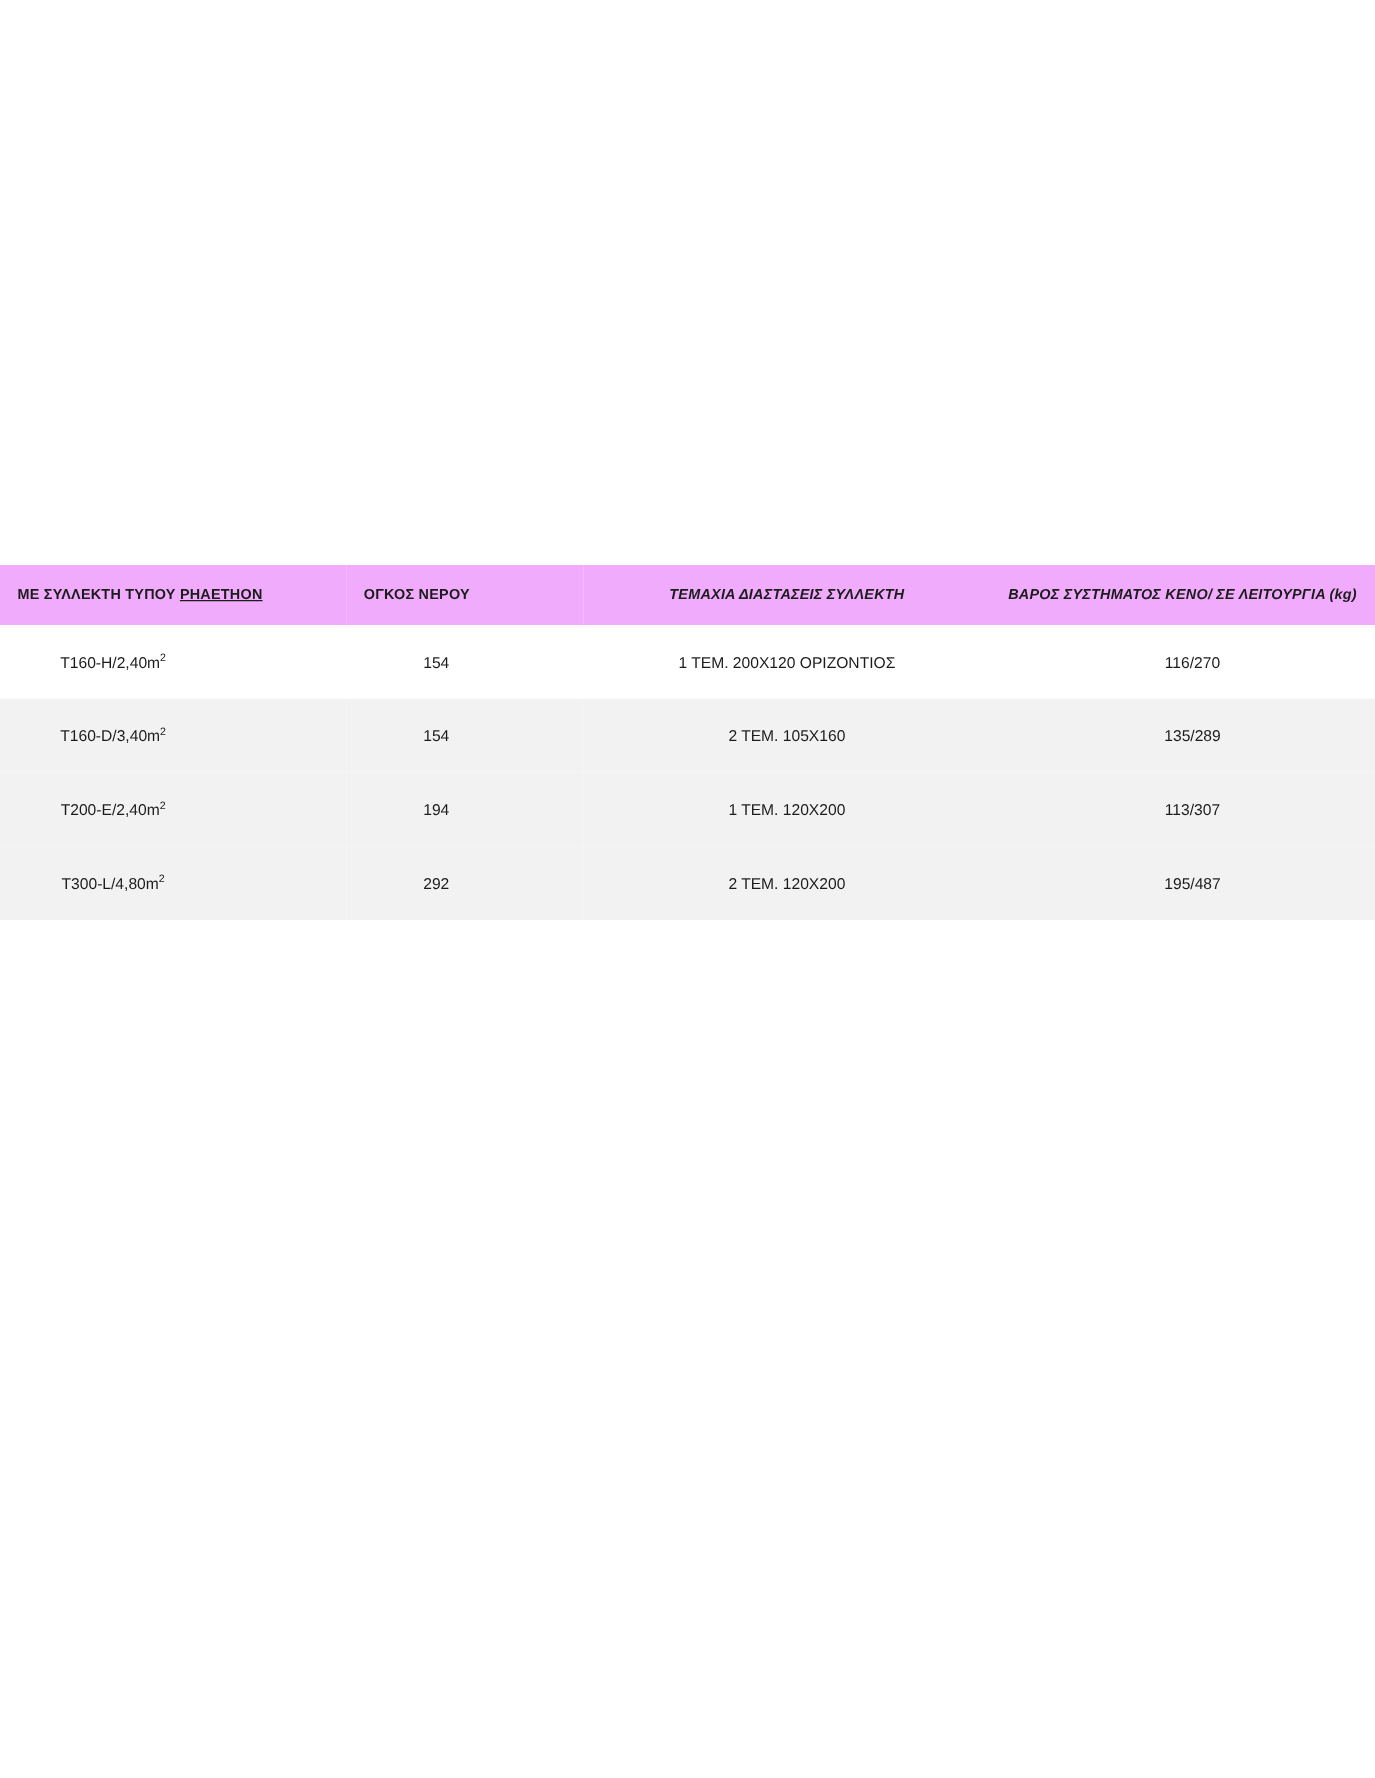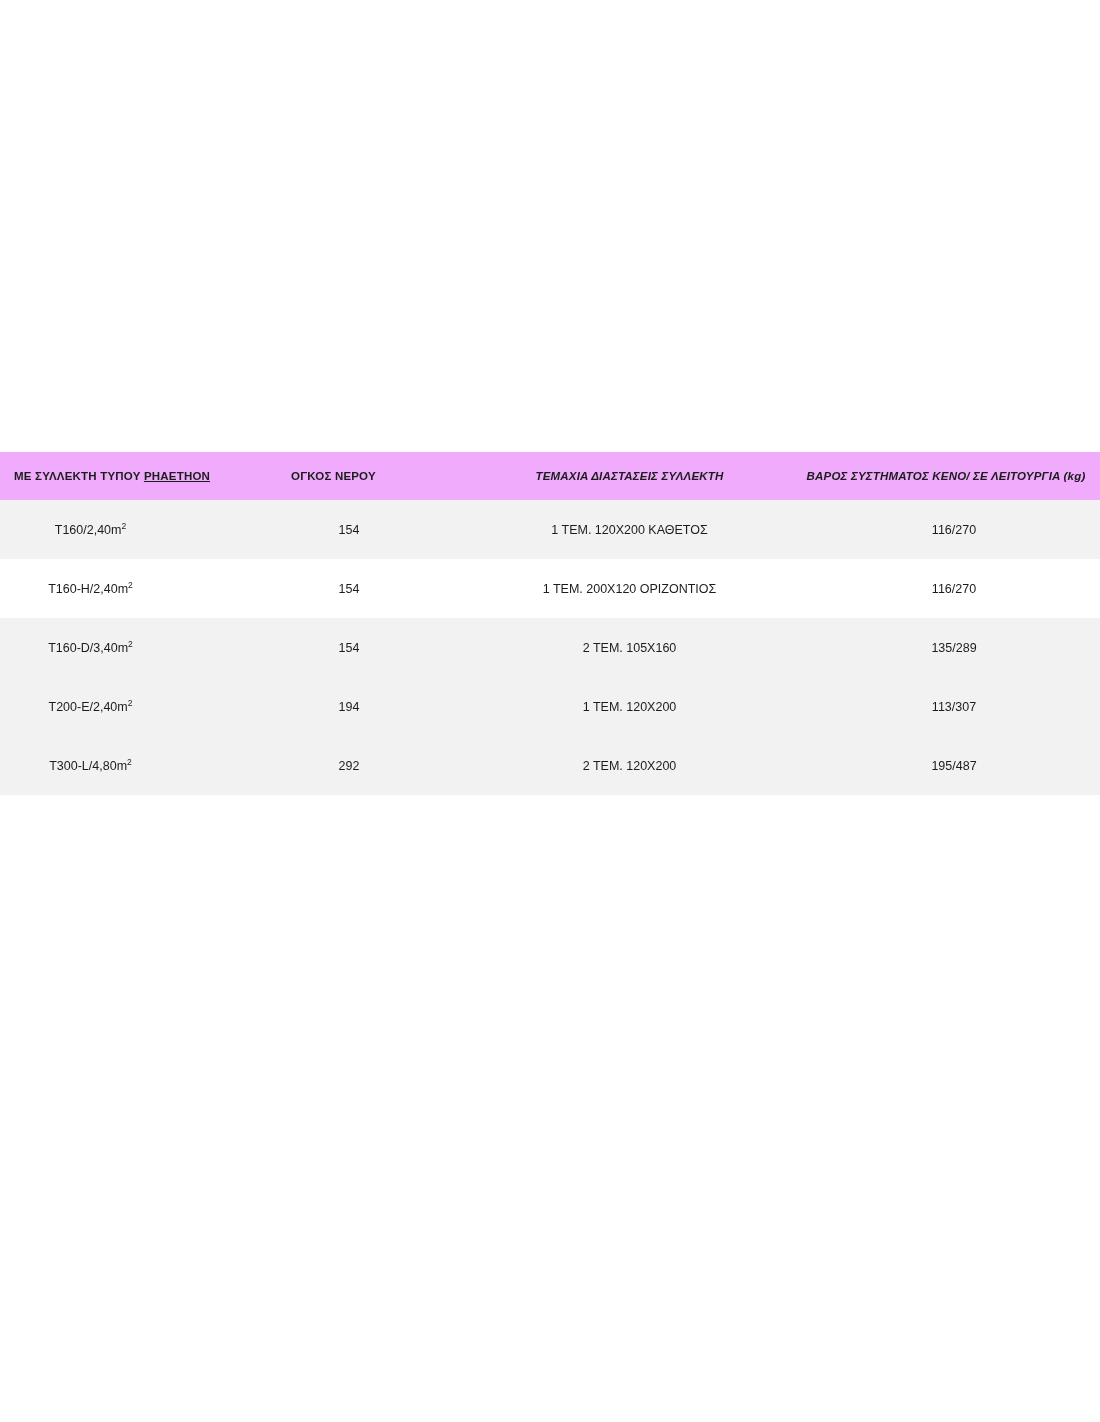--- a/index.html
+++ b/index.html
@@ -101,26 +101,20 @@
       </colgroup>
       <thead>
         <tr class="header-row">
           <th class="th-left"><span>ΜΕ ΣΥΛΛΕΚΤΗ ΤΥΠΟΥ </span><span class="underline">PHAETHON</span></th>
           <th class="th-left">ΟΓΚΟΣ ΝΕΡΟΥ</th>
           <th class="th-center">ΤΕΜΑΧΙΑ ΔΙΑΣΤΑΣΕΙΣ ΣΥΛΛΕΚΤΗ</th>
           <th class="th-center">ΒΑΡΟΣ ΣΥΣΤΗΜΑΤΟΣ ΚΕΝΟ/ ΣΕ ΛΕΙΤΟΥΡΓΙΑ (kg)</th>
         </tr>
       </thead>
       <tbody>
-        <tr class="even">
-          <td class="model-cell"><span>T160/2,40m</span><sup>2</sup></td>
-          <td class="vol-cell">154</td>
-          <td class="dim-cell">1 ΤΕΜ. 120Χ200 ΚΑΘΕΤΟΣ</td>
-          <td class="weight-cell">116/270</td>
-        </tr>
         <tr class="odd">
           <td class="model-cell"><span>T160-H/2,40m</span><sup>2</sup></td>
           <td class="vol-cell">154</td>
           <td class="dim-cell">1 ΤΕΜ. 200Χ120 ΟΡΙΖΟΝΤΙΟΣ</td>
           <td class="weight-cell">116/270</td>
         </tr>
         <tr class="even">
           <td class="model-cell"><span>T160-D/3,40m</span><sup>2</sup></td>
           <td class="vol-cell">154</td>
           <td class="dim-cell">2 ΤΕΜ. 105Χ160</td>

